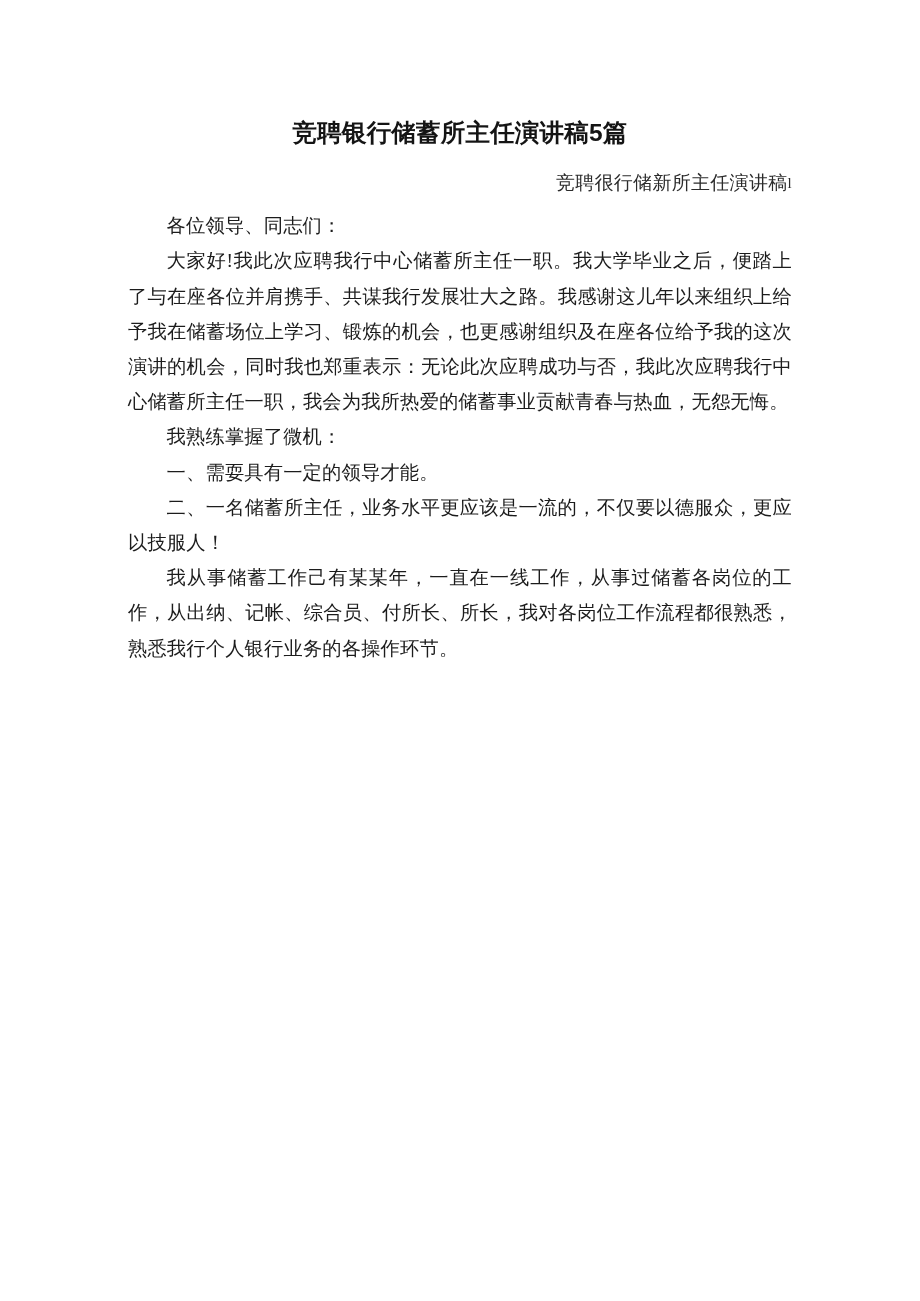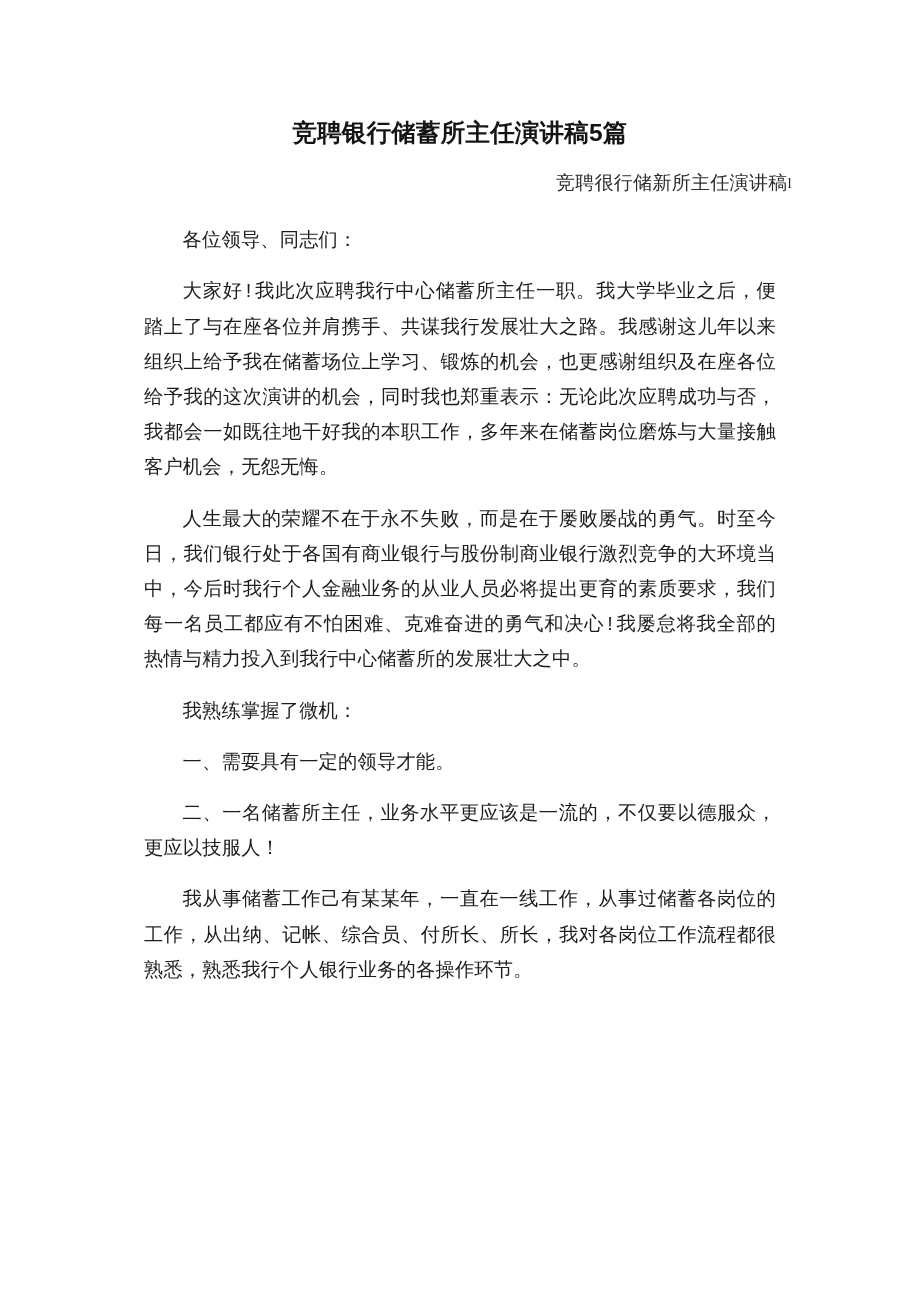--- a/index.html
+++ b/index.html
@@ -53,48 +53,46 @@
   .subtitle-mark {
     font-family: "Liberation Serif", "DejaVu Serif", serif;
     font-size: 15px;
     vertical-align: 1px;
     color: #2b2b2b;
   }
   .body-block {
     padding-top: 13px;
   }
   p.para {
-    margin: 16px;
+    margin: 0;
     font-size: 19.3px;
     line-height: 35.2px;
     text-align: justify;
     text-justify: inter-ideograph;
     text-indent: 2em;
     color: #1c1c1c;
     letter-spacing: 0.15px;
     word-break: break-all;
-    font-family: Liberation Mono, monospace;
   }
 </style>
 </head>
 <body>
 
 <div class="page">
   <div class="content">
 
     <h1 class="doc-title">竞聘银行储蓄所主任演讲稿5篇</h1>
 
     <div class="doc-subtitle">
       <span>竞聘很行储新所主任演讲稿</span><span class="subtitle-mark">l</span>
     </div>
 
     <div class="body-block">
       <p class="para">各位领导、同志们：</p>
-      <p class="para">大家好!我此次应聘我行中心储蓄所主任一职。我大学毕业之后，便踏上了与在座各位并肩携手、共谋我行发展壮大之路。我感谢这儿年以来组织上给予我在储蓄场位上学习、锻炼的机会，也更感谢组织及在座各位给予我的这次演讲的机会，同时我也郑重表示：无论此次应聘成功与否，我都会一如既往地干好我的本职工作，多年来在储蓄岗位磨炼与大量接触客户机会，无怨无悔。</p>
-      <p class="para">人生最大的荣耀不在于永不失败，而是在于屡败屡战的勇气。时至今日，我们银行处于各国有商业银行与股份制商业银行激烈竞争的大环境当中，今后时我行个人金融业务的从业人员必将提出更育的素质要求，我们每一名员工都应有不怕困难、克难奋进的勇气和决心!我屡怠将我全部的热情与精力投入到我行中心储蓄所的发展壮大之中。</p>
+      <p class="para">大家好!我此次应聘我行中心储蓄所主任一职。我大学毕业之后，便踏上了与在座各位并肩携手、共谋我行发展壮大之路。我感谢这儿年以来组织上给予我在储蓄场位上学习、锻炼的机会，也更感谢组织及在座各位给予我的这次演讲的机会，同时我也郑重表示：无论此次应聘成功与否，我此次应聘我行中心储蓄所主任一职，我会为我所热爱的储蓄事业贡献青春与热血，无怨无悔。</p>
       <p class="para">我熟练掌握了微机：</p>
       <p class="para">一、需耍具有一定的领导才能。</p>
       <p class="para">二、一名储蓄所主任，业务水平更应该是一流的，不仅要以德服众，更应以技服人！</p>
       <p class="para">我从事储蓄工作己有某某年，一直在一线工作，从事过储蓄各岗位的工作，从出纳、记帐、综合员、付所长、所长，我对各岗位工作流程都很熟悉，熟悉我行个人银行业务的各操作环节。</p>
     </div>
 
   </div>
 </div>
 
 </body></html>

